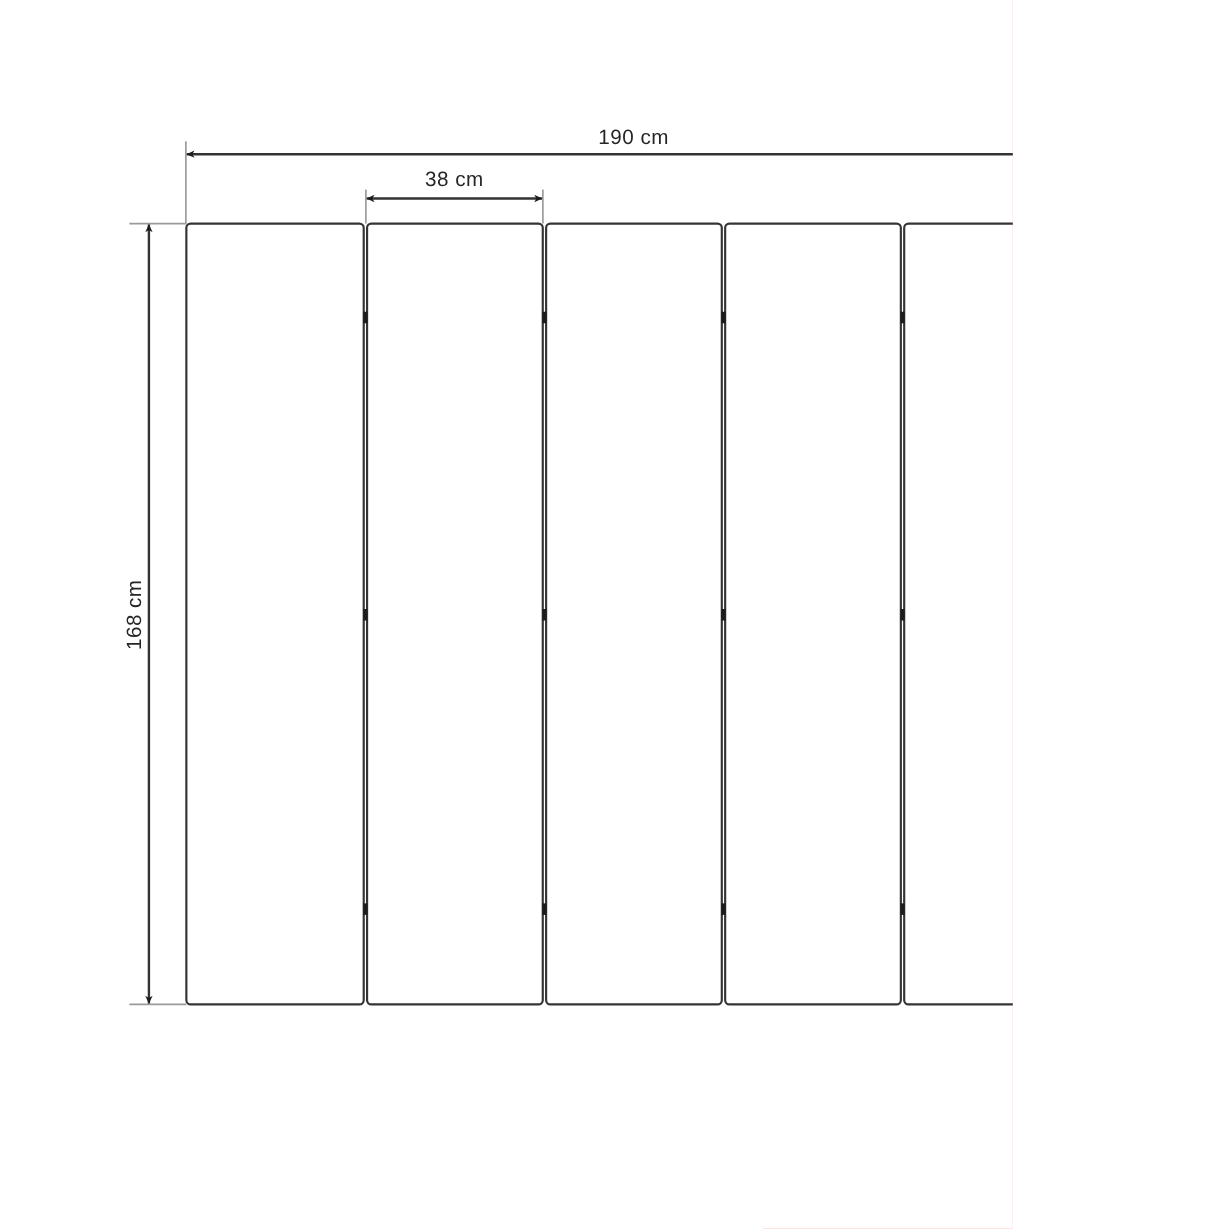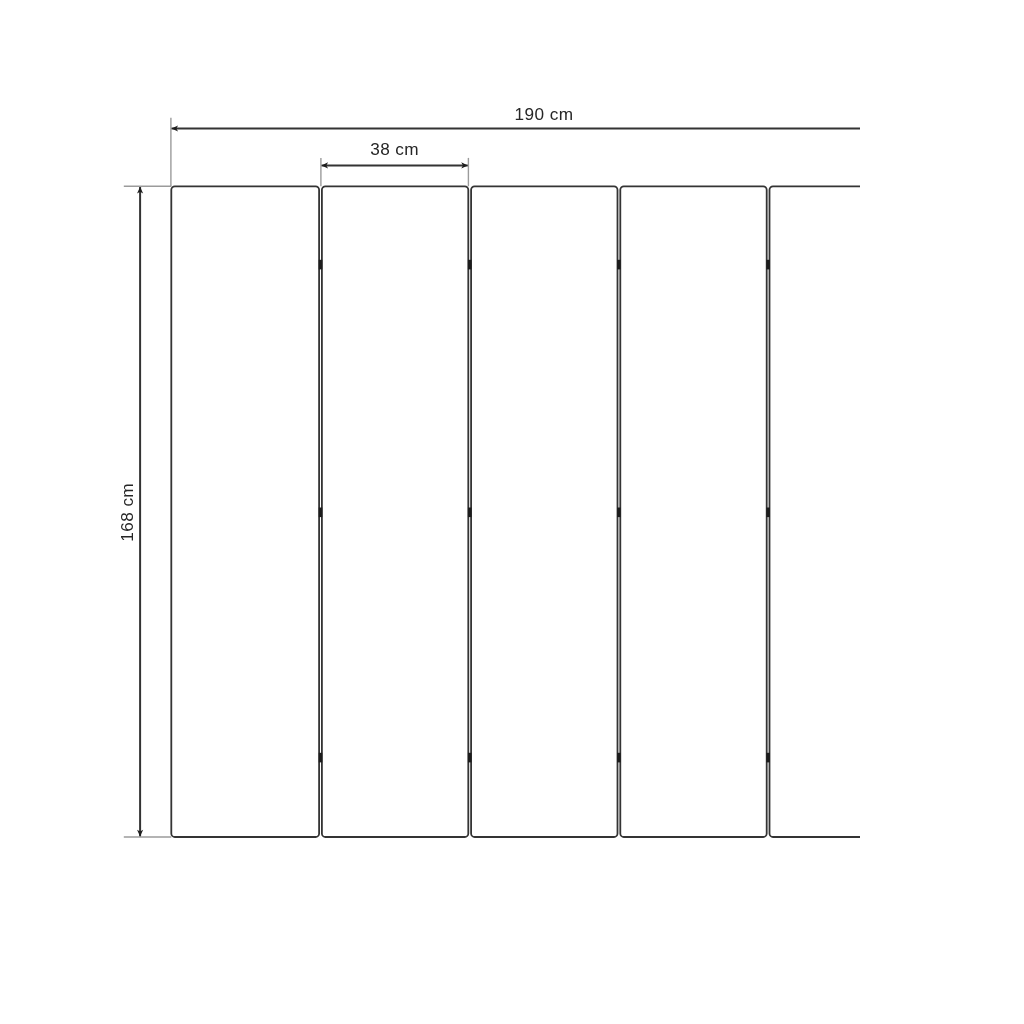--- a/index.html
+++ b/index.html
@@ -1,16 +1,16 @@
 <!DOCTYPE html>
 <html><head>
 <meta charset="utf-8">
 <style>
   html,body{margin:0;padding:0;background:#ffffff;}
-  .stage{width:844px;height:1024px;position:relative;background:#fca5a5;overflow:hidden;margin-left:16px;}
+  .stage{width:844px;height:1024px;position:relative;background:#fca5a5;overflow:hidden;}
   text{font-family:"Liberation Sans", sans-serif;fill:#262626;}
 </style>
 </head>
 <body>
 <div class="stage">
 <svg width="1024" height="1024" viewBox="0 0 1024 1024" xmlns="http://www.w3.org/2000/svg">
   <defs>
     <marker id="arrL" viewBox="0 0 10 10" refX="0.4" refY="5" markerWidth="9" markerHeight="9" orient="auto" markerUnits="userSpaceOnUse">
       <path d="M0.2,5 L7.6,1.6 L5.6,5 L7.6,8.4 Z" fill="#1c1c1c"></path>
     </marker>

